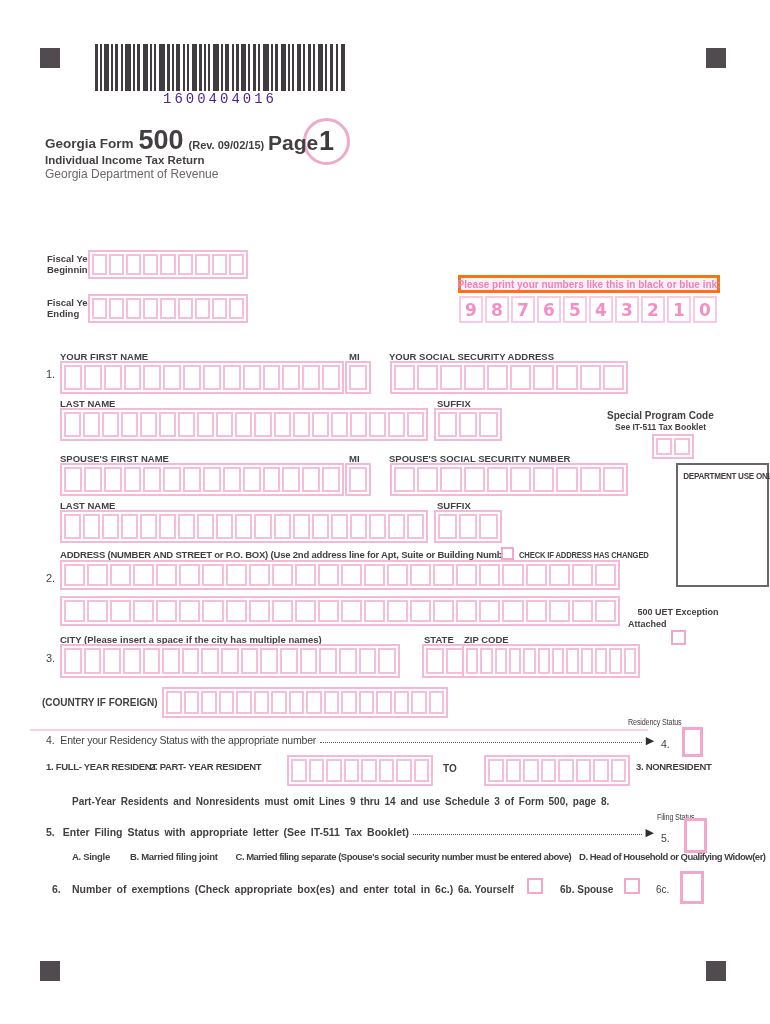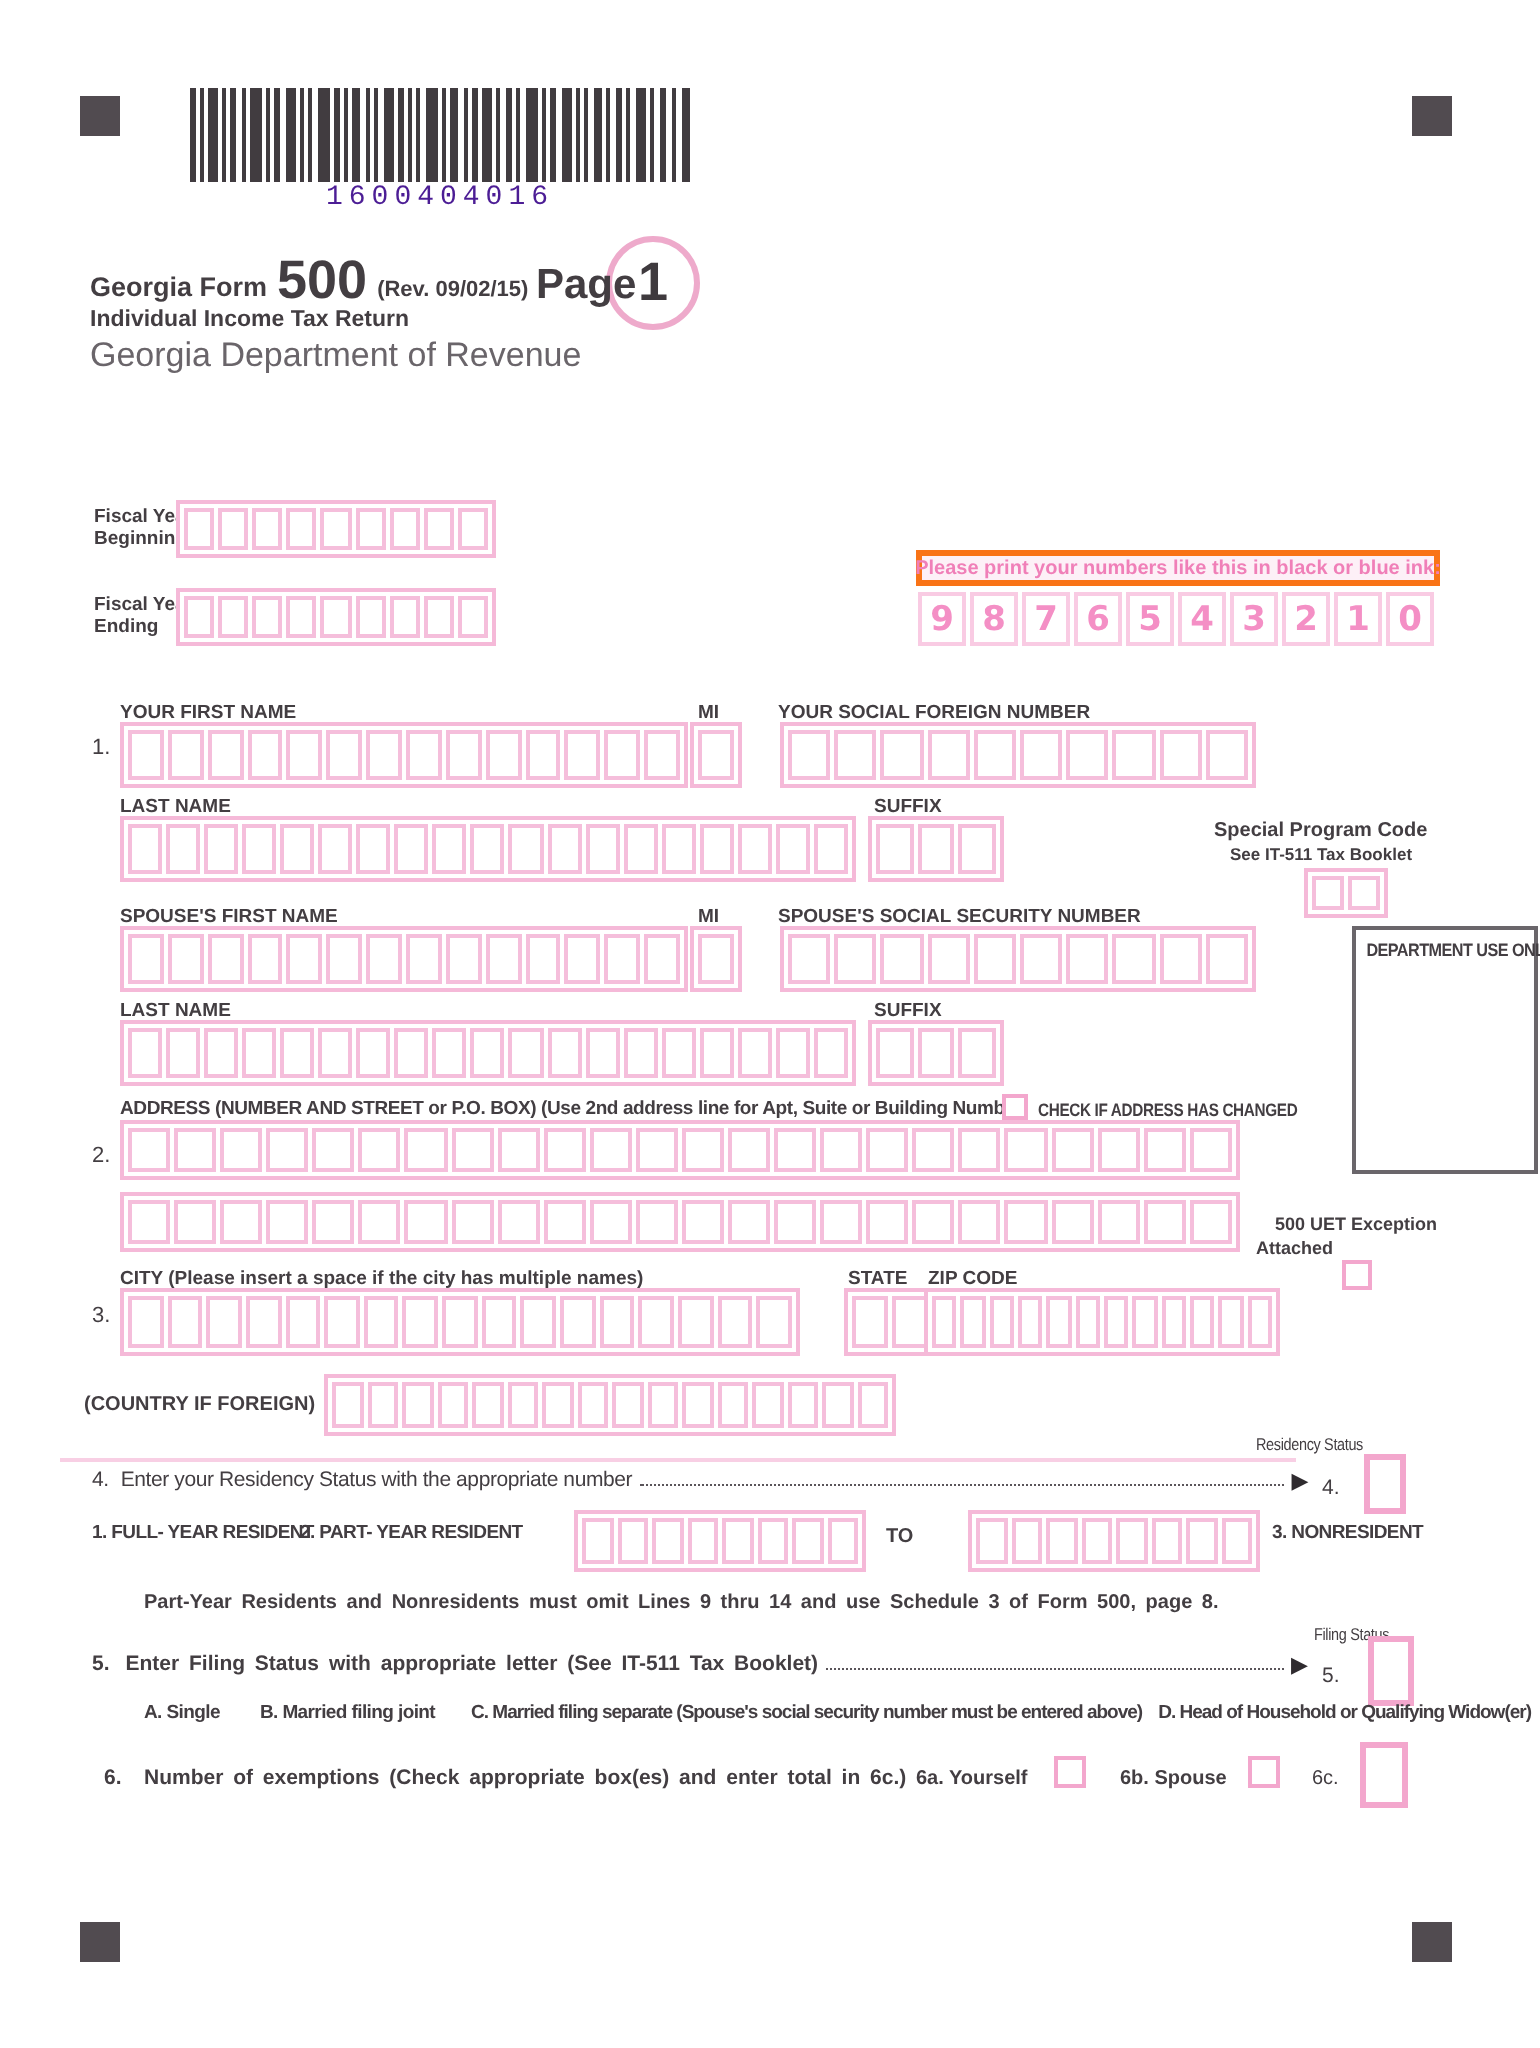--- a/index.html
+++ b/index.html
@@ -104,21 +104,21 @@
   </div>
   <div class="barnum" style="left:95px;top:91px;width:250px;">1600404016</div>
 
   <div class="hdr">
     <div class="l1">
       <span style="font-weight:bold;font-size:13.5px;">Georgia Form</span>
       <span style="font-weight:bold;font-size:27px;line-height:.85;">500</span>
       <span style="font-weight:bold;font-size:11px;">(Rev. 09/02/15)</span>
     </div>
     <div style="font-weight:bold;font-size:11.5px;margin-top:2px;">Individual Income Tax Return</div>
-    <div style="font-size:17px;color:#6a656a;margin-top:1px;">Georgia Department of Revenue</div>
+    <div style="font-size:12px;color:#6a656a;margin-top:1px;">Georgia Department of Revenue</div>
   </div>
   <div class="circle" style="left:303px;top:118px;">
     <span>1</span>
   </div>
   <div class="abs" style="left:268px;top:131px;font-weight:bold;font-size:21px;z-index:2;">Page</div>
 
   <div class="lbl" style="left:47px;top:253px;">
     <span>Fiscal Year</span><br><span>Beginning</span>
   </div>
   <div class="bg" style="left:88px;top:250px;width:160px;height:29px;">
@@ -176,21 +176,21 @@
       <div class="cell"></div>
       <div class="cell"></div>
       <div class="cell"></div>
       <div class="cell"></div>
       <div class="cell"></div>
     </div>
   <div class="lbl" style="left:349px;top:351px;">MI</div>
   <div class="bg" style="left:345px;top:361px;width:26px;height:33px;">
       <div class="cell"></div>
     </div>
-  <div class="lbl" style="left:389px;top:351px;">YOUR SOCIAL FOREIGN NUMBER</div>
+  <div class="lbl" style="left:389px;top:351px;">YOUR SOCIAL SECURITY ADDRESS</div>
   <div class="bg" style="left:390px;top:361px;width:238px;height:33px;">
       <div class="cell"></div>
       <div class="cell"></div>
       <div class="cell"></div>
       <div class="cell"></div>
       <div class="cell"></div>
       <div class="cell"></div>
       <div class="cell"></div>
       <div class="cell"></div>
       <div class="cell"></div>

